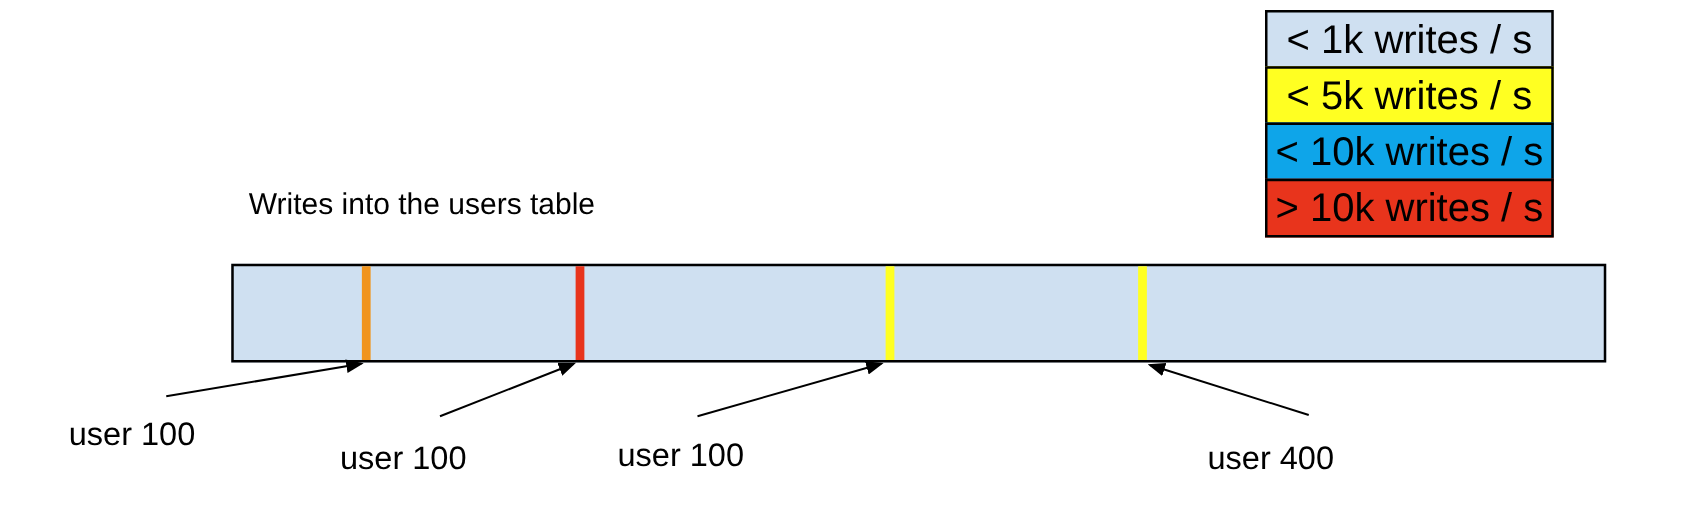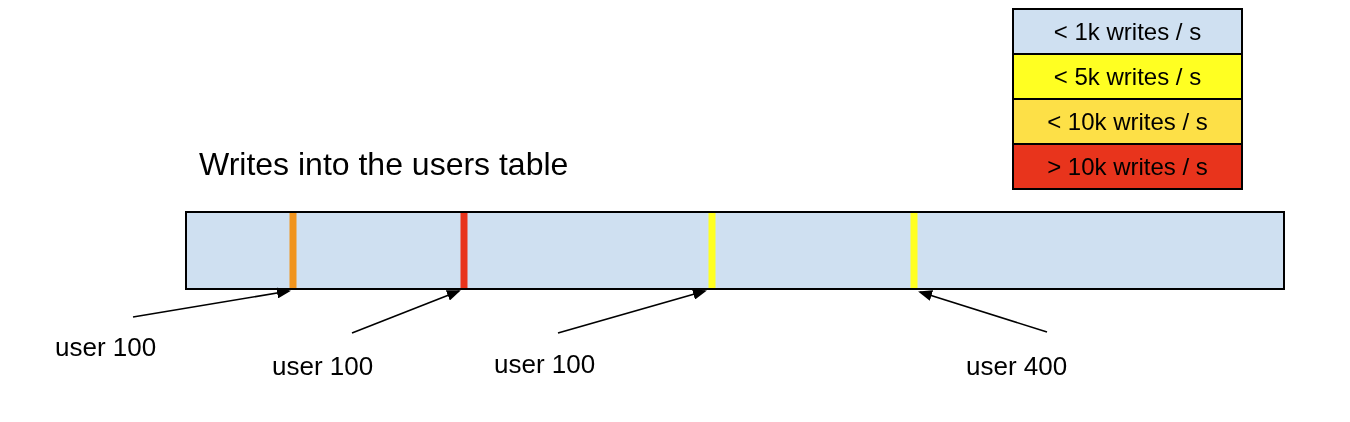--- a/index.html
+++ b/index.html
@@ -12,21 +12,21 @@
     position: relative;
     width: 1350px;
     height: 422px;
     background: #ffffff;
     overflow: hidden;
   }
   .diagram-title {
     position: absolute;
     left: 199px;
     top: 148px;
-    font-size: 32px;
+    font-size: 24px;
     line-height: 32px;
     color: #000000;
     white-space: nowrap;
   }
   .users-bar {
     position: absolute;
     left: 185px;
     top: 211px;
     width: 1096px;
     height: 75px;
@@ -70,21 +70,21 @@
     width: 231px;
   }
   .legend-row {
     box-sizing: border-box;
     width: 231px;
     height: 47px;
     border: 2px solid #000000;
     display: flex;
     align-items: center;
     justify-content: center;
-    font-size: 24px;
+    font-size: 32px;
     color: #000000;
     white-space: nowrap;
   }
   .legend-row + .legend-row {
     margin-top: -2px;
   }
 </style>
 </head>
 <body>
 
@@ -116,21 +116,21 @@
   <div class="user-label user-label-300">user 100</div>
   <div class="user-label user-label-400">user 400</div>
 
   <div class="legend">
     <div class="legend-row" style="background: rgb(207, 224, 241);">
       <span>&lt; 1k writes / s</span>
     </div>
     <div class="legend-row" style="background: rgb(255, 255, 34);">
       <span>&lt; 5k writes / s</span>
     </div>
-    <div class="legend-row" style="background: #fde047;">
+    <div class="legend-row" style="background: #0ea5e9;">
       <span>&lt; 10k writes / s</span>
     </div>
     <div class="legend-row" style="background: rgb(232, 52, 28); text-align: center;">
       <span>&gt; 10k writes / s</span>
     </div>
   </div>
 
 </div>
 
 </body></html>

